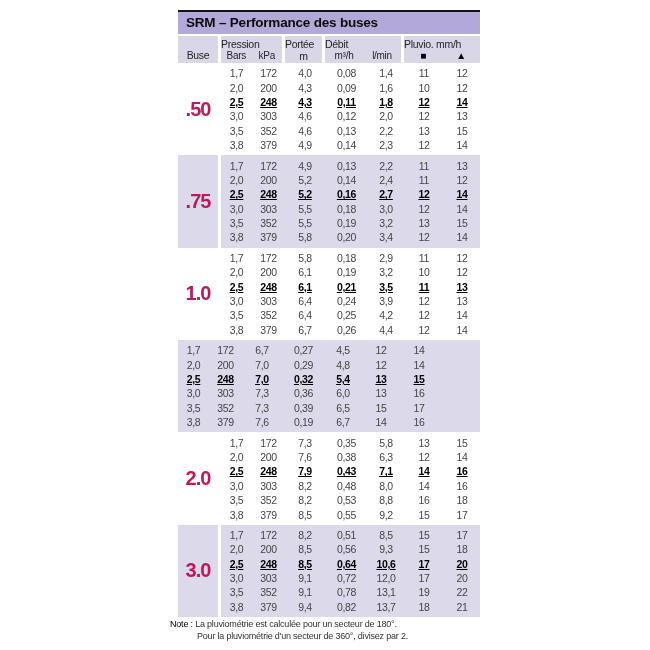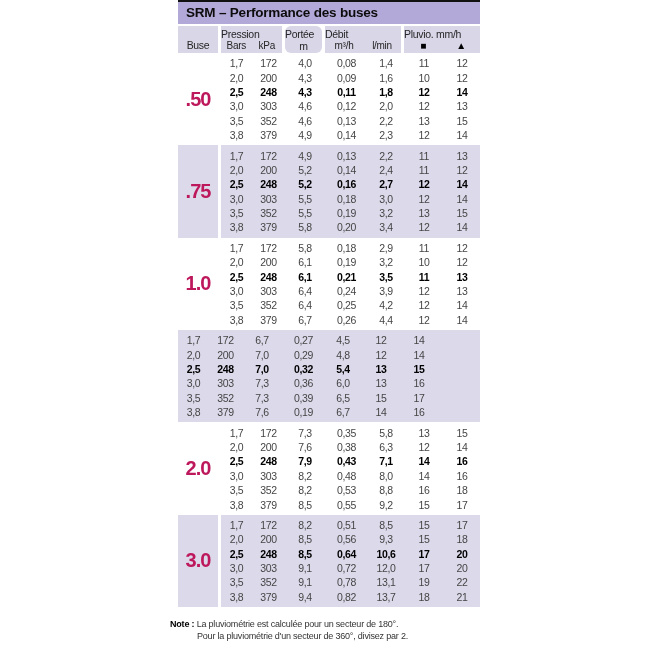--- a/index.html
+++ b/index.html
@@ -11,21 +11,21 @@
     position: relative;
     width: 650px;
     height: 650px;
     background: #ffffff;
     font-family: "Liberation Sans", "DejaVu Sans", sans-serif;
     overflow: hidden;
   }
   .table-wrap {
     position: absolute;
     left: 178px;
-    top: 0;
+    top: 10px;
     width: 302px;
   }
   .top-rule {
     height: 2px;
     background: var(--rule, #111111);
   }
   .title-band {
     background: var(--title-band, #b3a9d8);
     color: #0c0c0c;
     font-weight: bold;
@@ -46,21 +46,21 @@
   .hgroup {
     background: var(--header-band, #d9d6e8);
     display: flex;
     flex-direction: column;
     justify-content: space-between;
     padding: 2px 0 2px;
     box-sizing: border-box;
   }
   .hgroup.g-buse   { width: 40px; margin-right: 3px; justify-content: flex-end; }
   .hgroup.g-press  { width: 61px; margin-right: 3px; }
-  .hgroup.g-portee { width: 37px; margin-right: 3px; border-radius: 6px; }
+  .hgroup.g-portee { width: 37px; margin-right: 3px; }
   .hgroup.g-debit  { width: 76px; margin-right: 3px; }
   .hgroup.g-pluvio { width: 76px; }
   .h-top {
     text-align: left;
     font-size: 10.5px;
     letter-spacing: -0.3px;
     white-space: nowrap;
   }
   .h-sub { display: flex; }
   .h-sub span {
@@ -107,34 +107,35 @@
   .cell {
     text-align: center;
     font-size: 10.5px;
     letter-spacing: -0.3px;
     color: #454545;
     white-space: nowrap;
   }
   .row.bold .cell {
     font-weight: bold;
     color: #000000;
+    text-decoration: underline;
   }
 
   
   .note {
     position: absolute;
     left: 170px;
     top: 618px;
     width: 330px;
     font-size: 9px;
     line-height: 12px;
     color: #333333;
     letter-spacing: -0.2px;
   }
-  .note .lbl { font-weight: bold; color: #000; }
+  .note .lbl { font-weight: normal; color: #000; }
   .note .line2 { padding-left: 27px; }
 </style>
 </head>
 <body>
 
 <div class="canvas">
 
   <div class="table-wrap">
 
     <div class="top-rule"></div>

